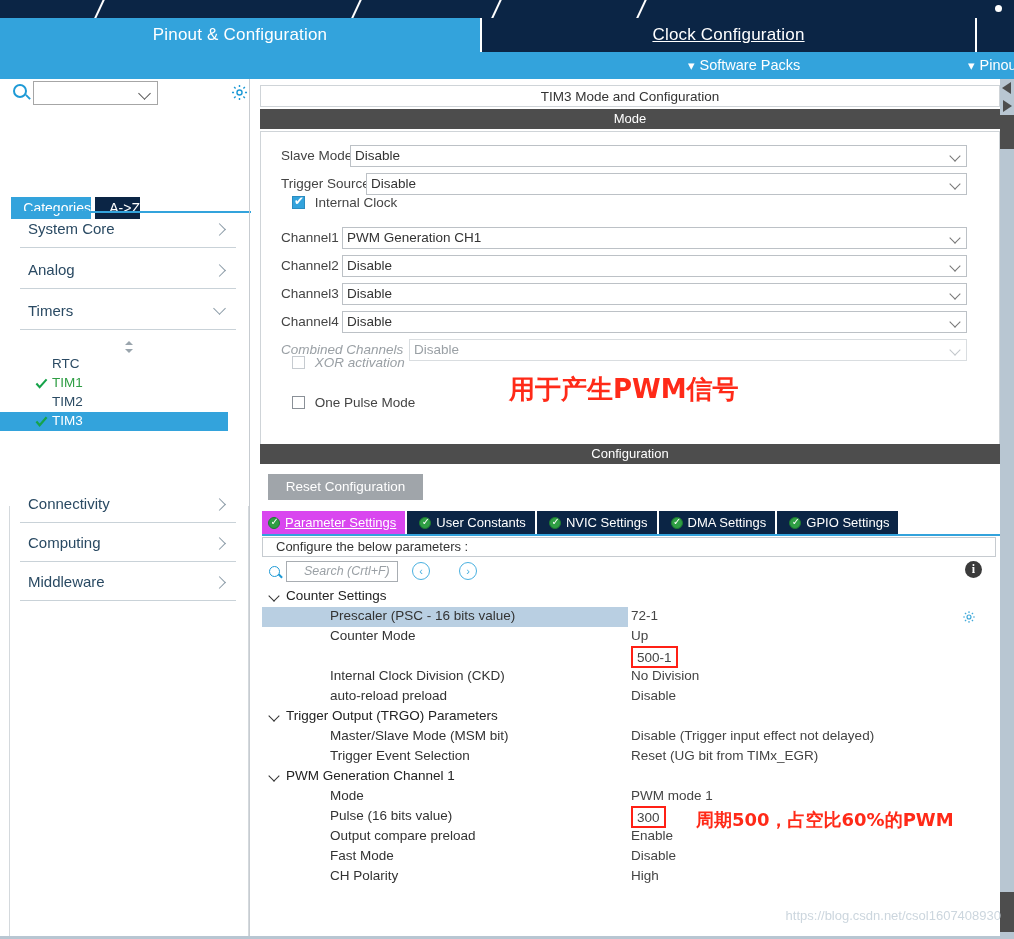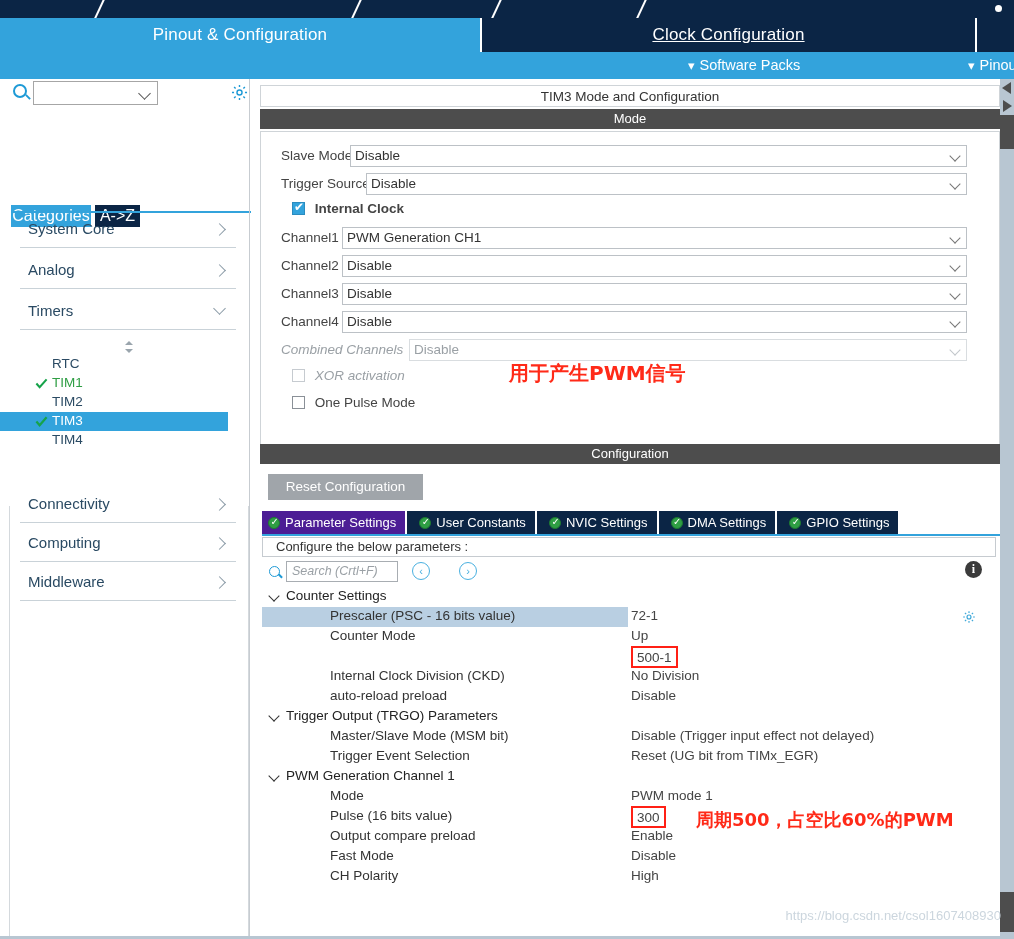--- a/index.html
+++ b/index.html
@@ -48,22 +48,22 @@
   .search-mag:after { content:""; position:absolute; left:10px; top:10px;
                       width:6px; height:2px; background:#1e9ad6; transform:rotate(45deg); }
   .search-combo { position:absolute; left:33px; top:2px; width:125px; height:24px;
                   border:1px solid #a6a6a6; background:#fff; }
   .combo-arrow { position:absolute; right:8px; top:7px; width:9px; height:9px;
                  border-left:1.6px solid #555; border-bottom:1.6px solid #555;
                  transform:rotate(-45deg); }
   .gear-wrap { position:absolute; left:230px; top:4px; width:19px; height:19px; }
 
   .catrow { position:absolute; left:0; top:110px; }
-  .pill { position:absolute; top:16px; height:22px; line-height:22px; color:#fff;
-          font-size:16px; text-align:center; }
+  .pill { position:absolute; top:8px; height:22px; line-height:22px; color:#fff;
+          font-size:14px; text-align:right; }
   .pill.cat { left:11px; width:80px; background:#33a3dc; }
   .pill.az  { left:95px; width:45px; background:#0b2545; }
   .pillunder { position:absolute; left:11px; top:22px; width:240px; height:2px;
                background:#33a3dc; }
 
   .catlist { position:absolute; left:0; top:133px; width:256px; }
   .catitem { position:relative; height:40px; }
   .catitem .lbl { position:absolute; left:28px; top:8px; font-size:15px; color:#2a4a63; }
   .catitem .arw { position:absolute; right:32px; top:13px; width:9px; height:9px;
                   border-top:1.8px solid #8a9aa6; border-right:1.8px solid #8a9aa6;
@@ -120,42 +120,42 @@
 
   
   .configbox { position:absolute; left:4px; top:463px; width:740px; height:470px;
                background:#fff; }
   .resetbtn { position:absolute; left:8px; top:10px; width:155px; height:26px;
               background:#a0a5aa; color:#ffffff; font-size:13.5px;
               line-height:26px; text-align:center; border:none; }
   .tabs2 { position:absolute; left:2px; top:47px; height:23px; display:flex; }
   .t2 { height:23px; line-height:23px; color:#fff; font-size:13px;
         padding:0 9px 0 6px; display:flex; align-items:center; white-space:nowrap; }
-  .t2.active { background:#4c1d95; }
+  .t2.active { background:#d946ef;text-decoration:underline; }
   .t2.inactive { background:#0b2545;padding-left:12px; }
   .t2sep { width:2px; background:#ffffff; }
   .okicon { display:inline-block; width:12px; height:12px; border-radius:50%;
             background:#2f9e44; margin-right:5px; position:relative;
             border:1px solid #1d7a31; }
   .okicon:after { content:"✓"; position:absolute; left:1.5px; top:-3px; color:#fff;
                   font-size:10px; line-height:13px; }
   .tabunderline { position:absolute; left:2px; top:70px; width:738px; height:2px;
                   background:#33a3dc; }
 
   .cfgnote { position:absolute; left:2px; top:73px; width:734px; height:20px;
              border:1px solid #c6cbd0; font-size:13px; line-height:18px;
              padding-left:13px; color:#333; background:#fff; }
   .searchrow2 { position:absolute; left:2px; top:93px; width:734px; height:30px; }
   .smag2 { position:absolute; left:7px; top:9px; width:11px; height:11px;
            border:1.6px solid #1e9ad6; border-radius:50%; }
   .smag2:after { content:""; position:absolute; left:8px; top:8px; width:5px;
                  height:1.6px; background:#1e9ad6; transform:rotate(45deg); }
   .sinput { position:absolute; left:24px; top:4px; width:112px; height:21px;
             border:1px solid #a8adb2; background:#fff; color:#9aa0a5;
-            font-size:12.5px; font-style:italic; line-height:19px; padding-left:5px; }
+            font-size:12.5px; font-style:italic; line-height:19px; padding-left:17px; }
   .navbtn { position:absolute; top:5px; width:18px; height:18px;
             border:1.4px solid #49b0e0; border-radius:50%; color:#49b0e0;
             font-size:11px; line-height:16px; text-align:center; }
   .infoicon { position:absolute; right:14px; top:4px; width:17px; height:17px;
               border-radius:50%; background:#3b3b3b; color:#fff; font-size:12px;
               font-weight:bold; text-align:center; line-height:17px;
               font-family:"Liberation Serif",serif; }
 
   
   .tree { position:absolute; left:2px; top:123px; width:736px; }
@@ -276,23 +276,20 @@
           <span class="cname">TIM2</span>
         </div>
         <div class="childitem sel" style="width:228px;">
           <span class="checkmark">
             <svg width="13" height="13" viewBox="0 0 14 14">
                 <path d="M1.5 7 L5 11 L12.5 2.5" stroke="#16a34a" stroke-width="2.4" fill="none"></path>
               </svg>
           </span>
           <span class="cname">TIM3</span>
         </div>
-        <div class="childitem">
-          <span class="cname">TIM4</span>
-        </div>
       </div>
 
       <div class="catitem" style="top:275px; position:absolute; width:256px;">
         <div class="lbl">Connectivity</div>
         <div class="arw"></div>
         <div class="sep"></div>
       </div>
 
       <div class="catitem" style="top:314px; position:absolute; width:256px;">
         <div class="lbl">Computing</div>
@@ -324,21 +321,21 @@
         <span>Disable</span>
         <span class="sarrow"></span>
       </div>
 
       <div class="flabel" style="left:20px; top:41px;">Trigger Source</div>
       <div class="fselect" style="left:105px; top:41px; width:601px;">
         <span>Disable</span>
         <span class="sarrow"></span>
       </div>
 
-      <div class="cbrow" style="left:31px; top:68px;font-weight:bold;">
+      <div class="cbrow" style="left:31px; top:62px;">
         <span class="cbox checked" style="position:relative; display:inline-block; top:2px;"></span>
         <span style="margin-left:6px;">Internal Clock</span>
       </div>
 
       <div class="flabel" style="left:20px; top:95px;">Channel1</div>
       <div class="fselect" style="left:81px; top:95px; width:625px;">
         <span>PWM Generation CH1</span>
         <span class="sarrow"></span>
       </div>
 
@@ -359,31 +356,31 @@
         <span>Disable</span>
         <span class="sarrow"></span>
       </div>
 
       <div class="flabel disabled" style="left:20px; top:207px;">Combined Channels</div>
       <div class="fselect disabled" style="left:148px; top:207px; width:558px;">
         <span>Disable</span>
         <span class="sarrow"></span>
       </div>
 
-      <div class="cbrow" style="left:31px; top:235px; color:#9aa0a5; font-style:italic;">
+      <div class="cbrow" style="left:31px; top:222px; color:#9aa0a5; font-style:italic;">
         <span class="cbox dis" style="position:relative; display:inline-block; top:2px;"></span>
         <span style="margin-left:6px;">XOR activation</span>
       </div>
 
       <div class="cbrow" style="left:31px; top:262px;">
         <span class="cbox" style="position:relative; display:inline-block; top:2px;"></span>
         <span style="margin-left:6px;">One Pulse Mode</span>
       </div>
 
-      <div class="annot-red" style="left:248px; top:228px; font-size:20px;">用于产生PWM信号</div>
+      <div class="annot-red" style="left:248px; top:240px; font-size:26px;">用于产生PWM信号</div>
     </div>
 
     <div class="secthead" style="left:4px; top:365px; width:740px;">Configuration</div>
 
     <div class="configbox" style="top:385px; height:548px;">
 
       <button class="resetbtn">Reset Configuration</button>
 
       <div class="tabs2">
         <div class="t2 active">

